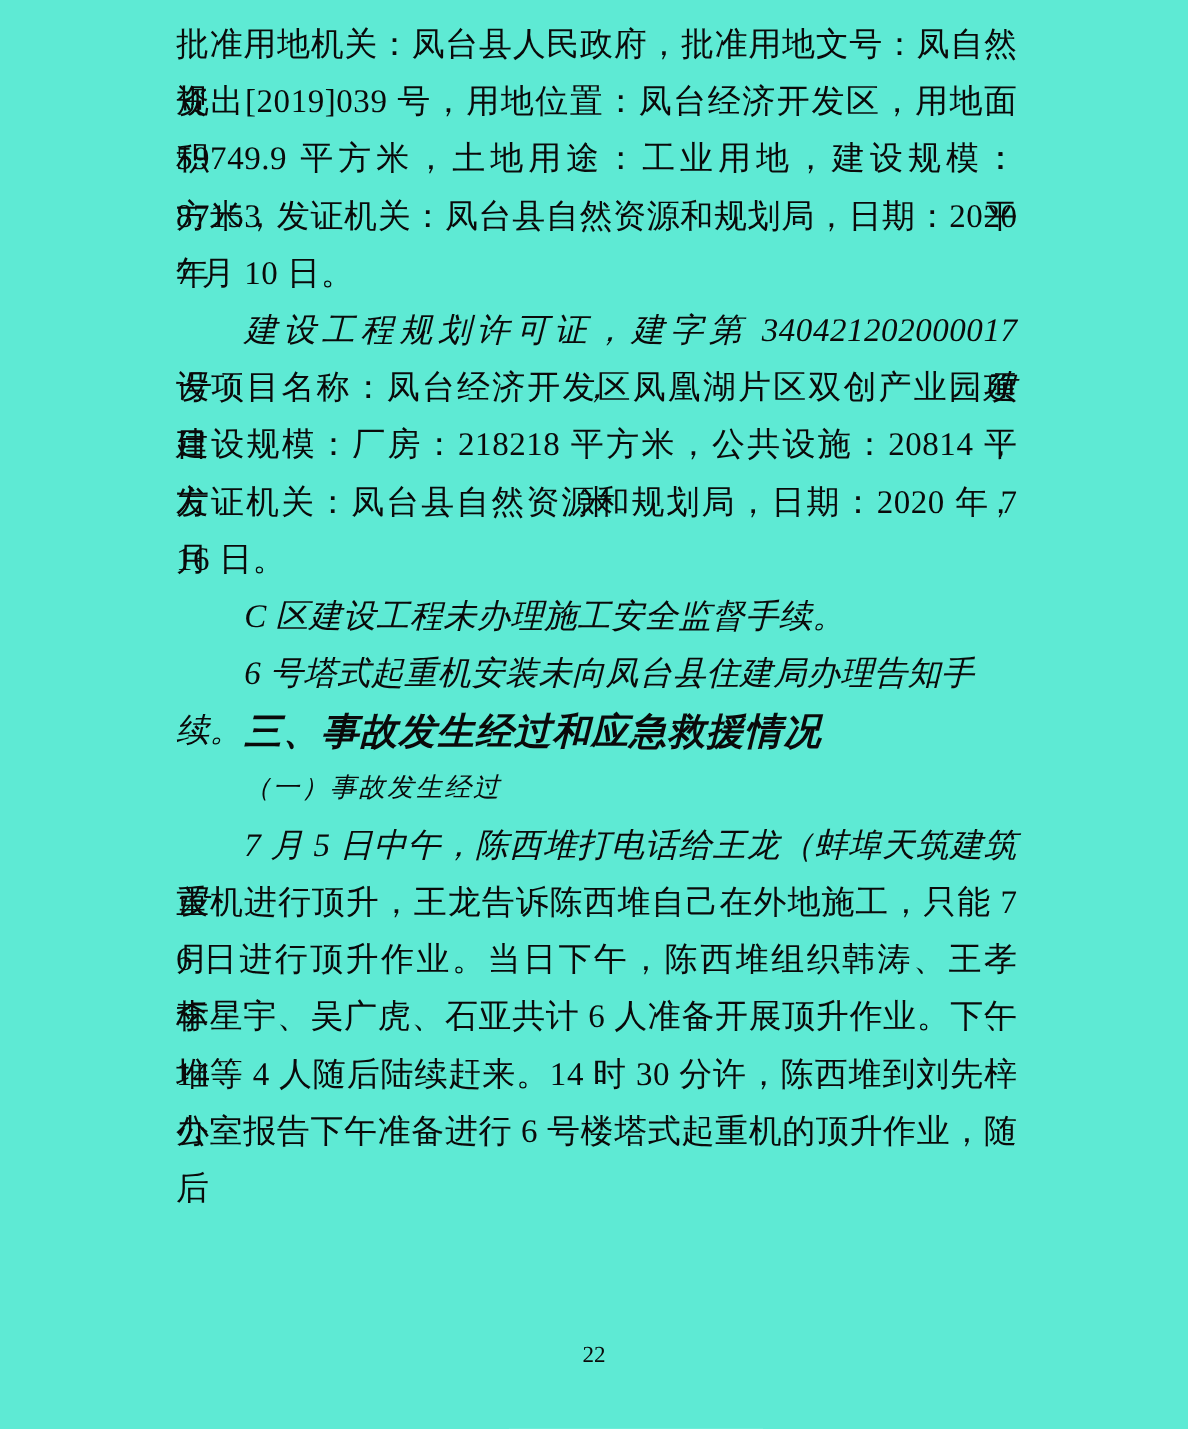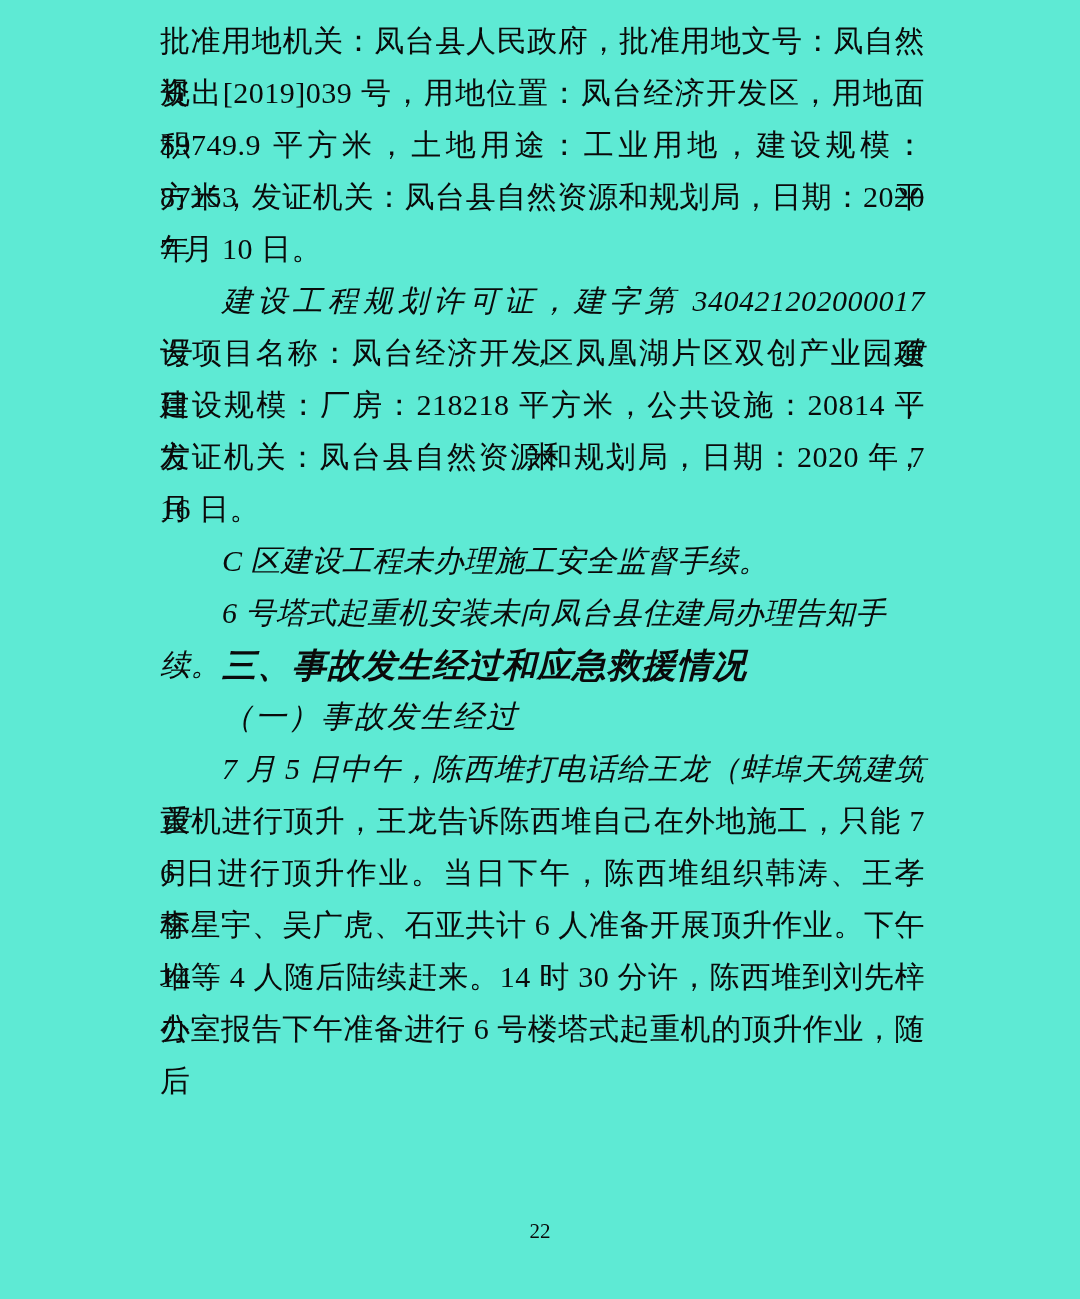--- a/index.html
+++ b/index.html
@@ -49,21 +49,21 @@
   }
   
   .ln.h1 {
     font-family: "Liberation Sans", "DejaVu Sans", sans-serif;
     font-weight: 700;
     font-size: 34px;
     letter-spacing: 1px;
   }
   
   .ln.h2 {
-    font-size: 31px;
+    font-size: 24px;
     letter-spacing: 2px;
   }
   .footer {
     position: absolute;
     left: 0;
     top: 1216px;
     width: 1080px;
     text-align: center;
     font-size: 21px;
     line-height: 30px;

